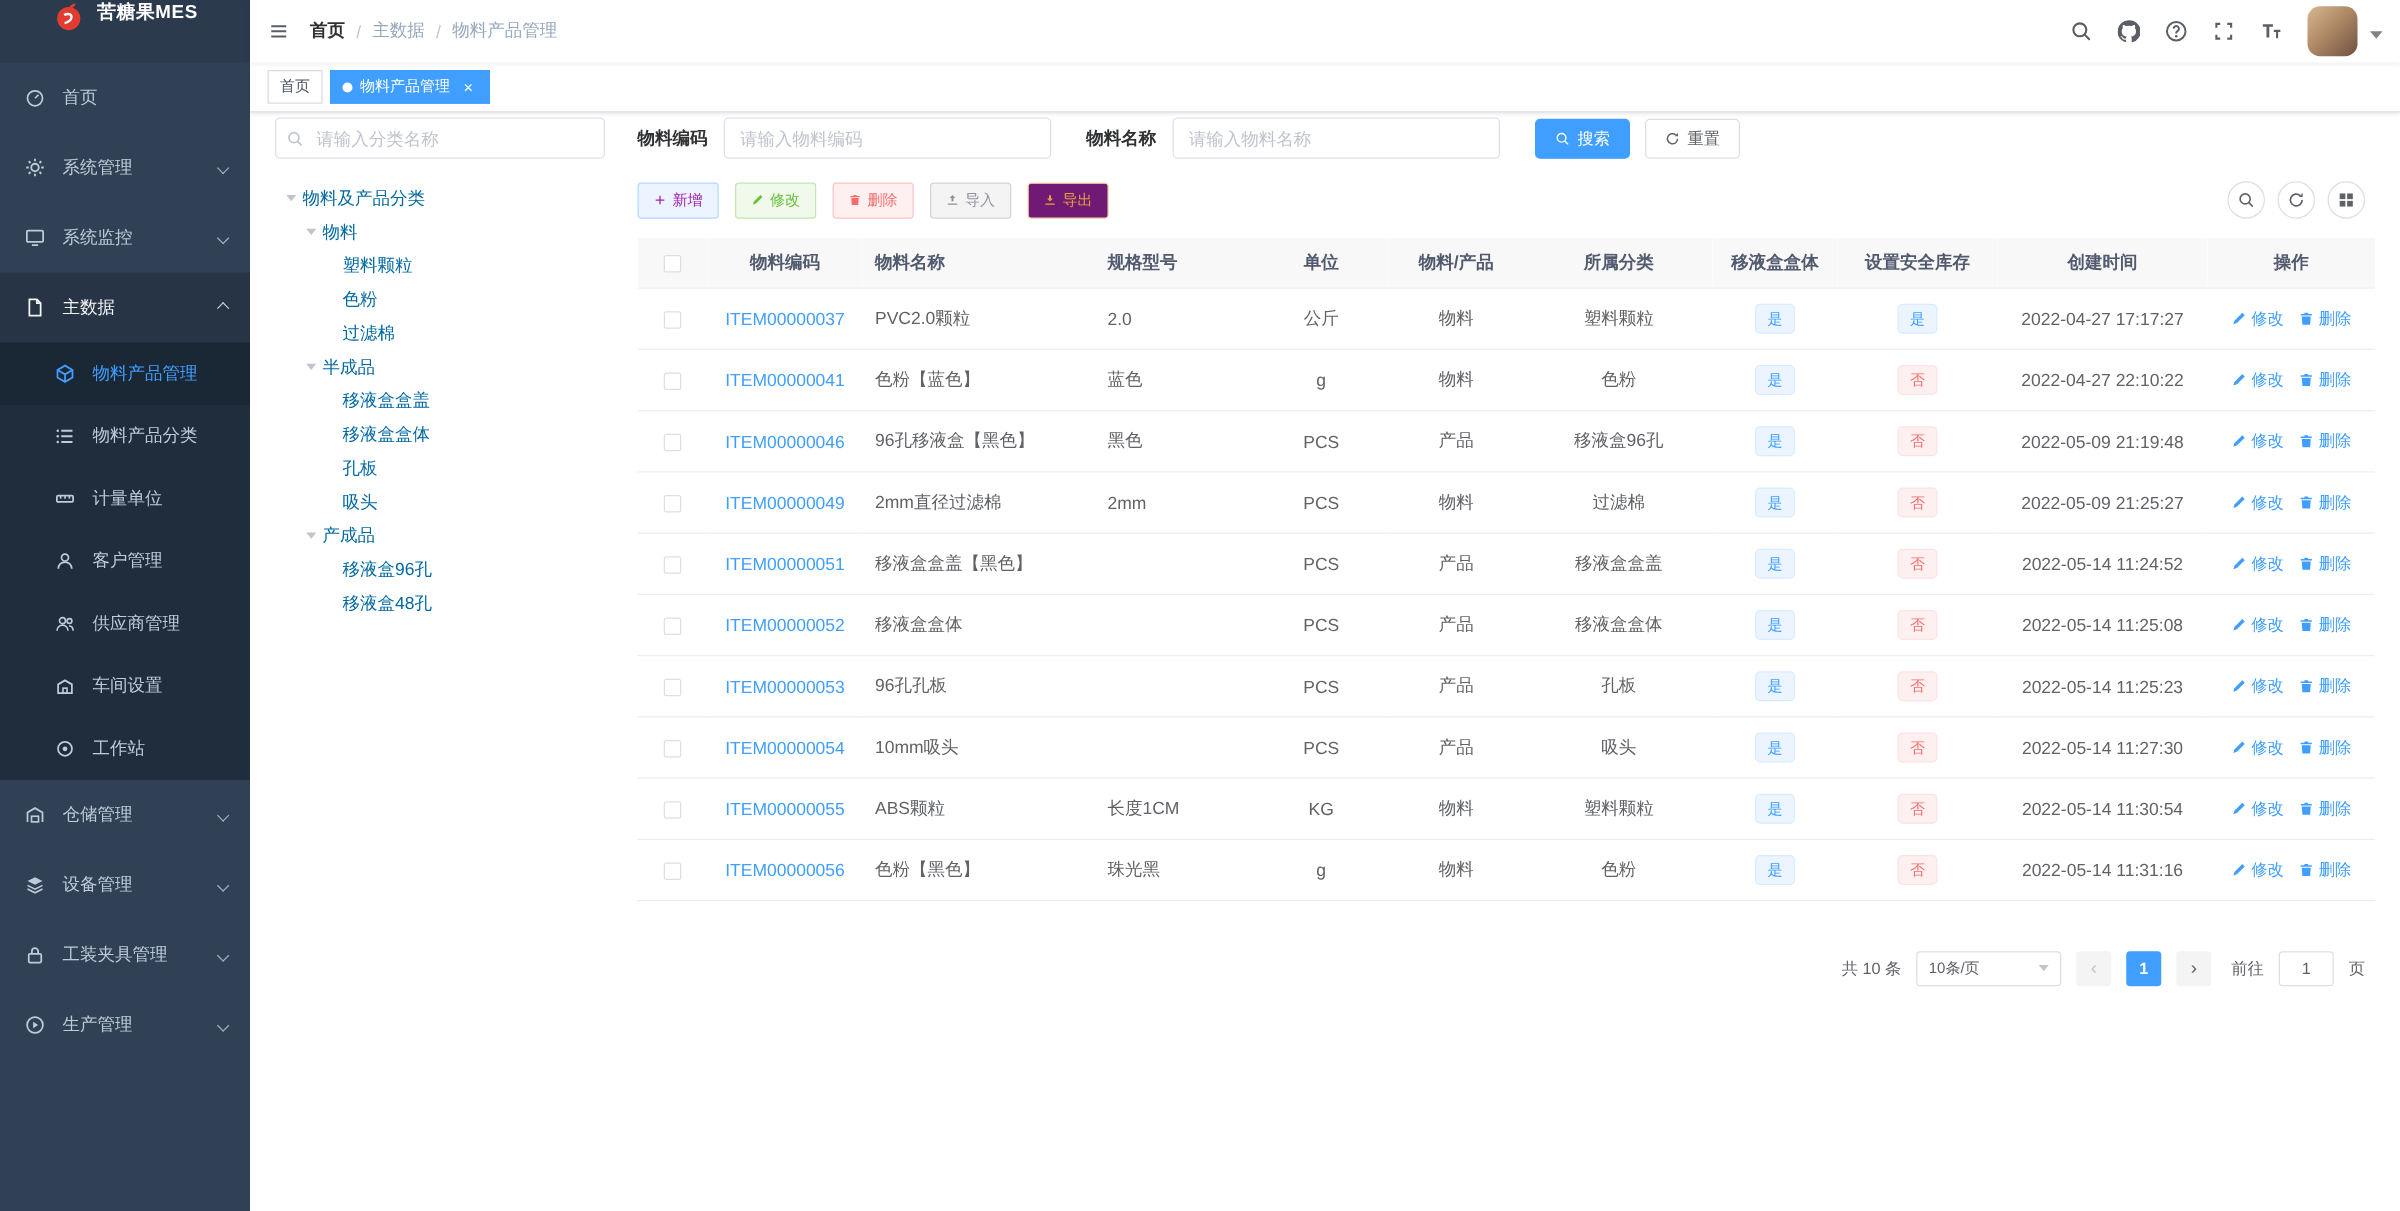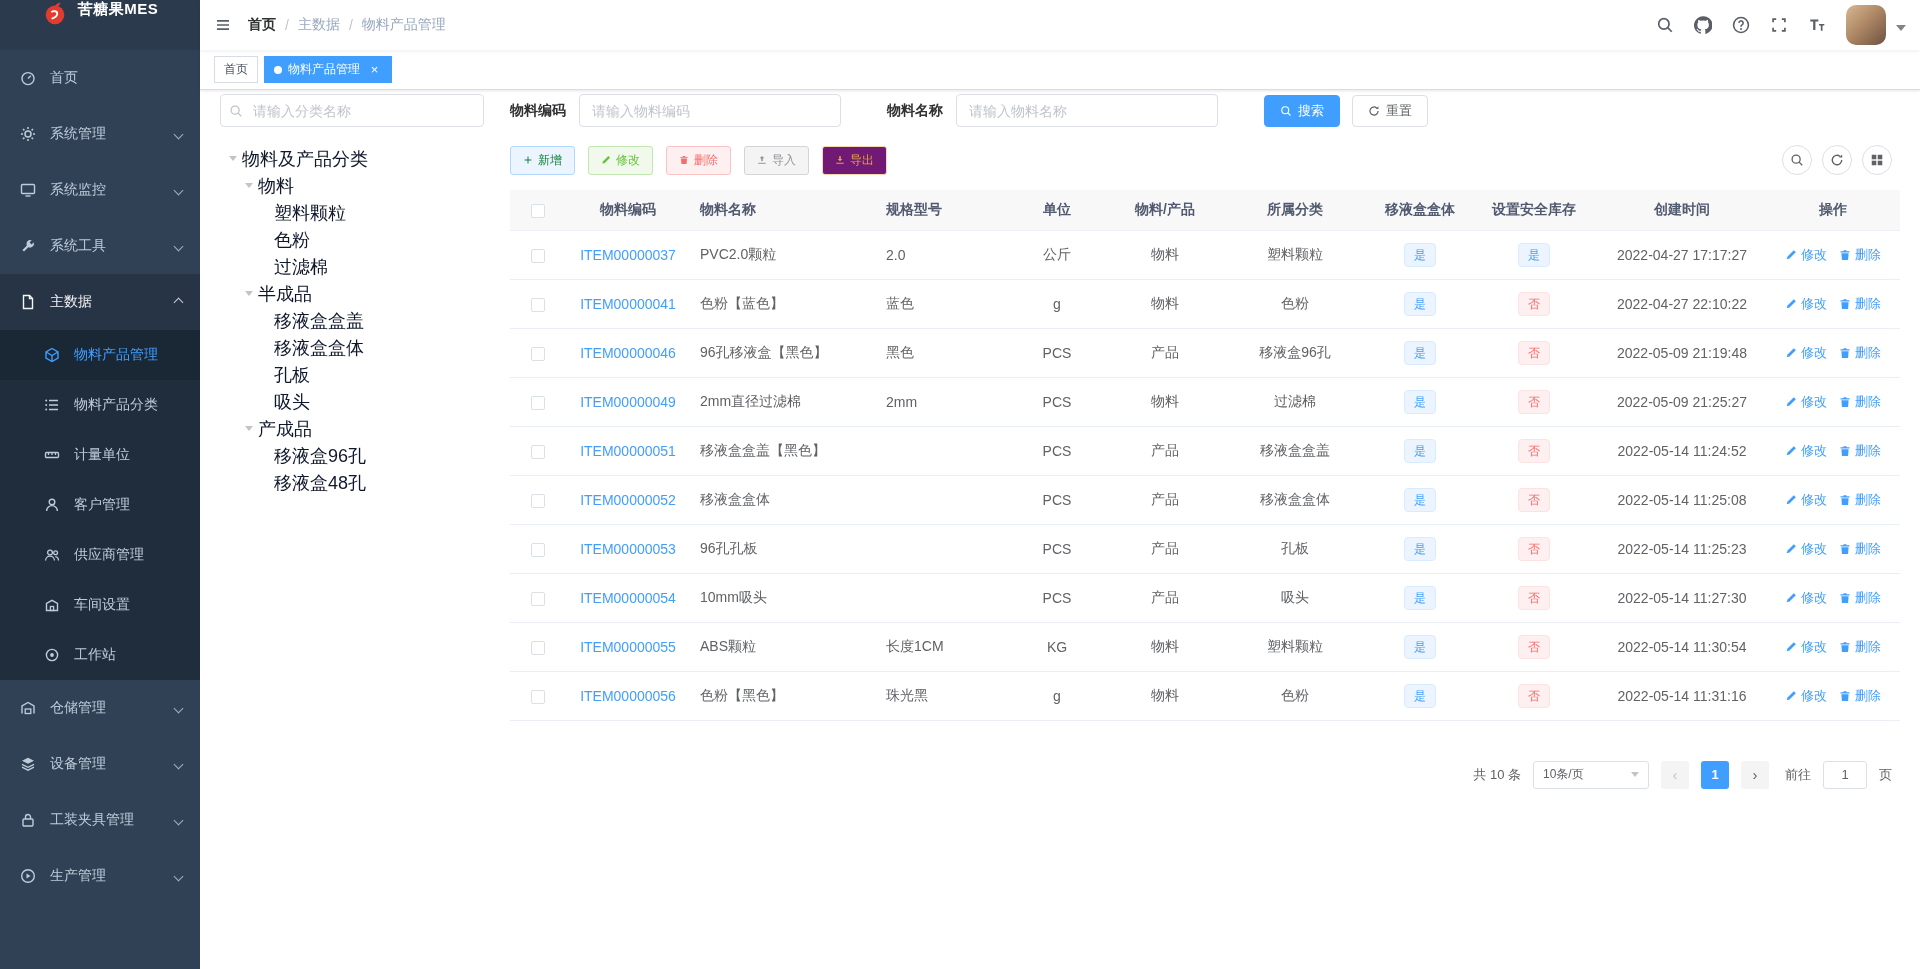--- a/index.html
+++ b/index.html
@@ -49,42 +49,42 @@
   .tag .close::before{content:"\00d7"}
 
   .content{flex:1;display:flex;gap:26px;padding:4px 28px 0 20px;overflow:hidden;background:#fff}
 
   
   .tree-panel{width:264px;flex-shrink:0}
   .tsearch{position:relative;margin-bottom:18px}
   .tsearch input{width:100%;height:33px;border:1px solid #dcdfe6;border-radius:4px;padding:0 10px 0 32px;font-size:14px;color:#606266;outline:none;background:#fff}
   .tsearch input::placeholder{color:#c0c4cc}
   .ts-ic{position:absolute;left:9px;top:50%;transform:translateY(-50%);color:#c0c4cc}
-  .tree{font-size:18px;color:#0f172a}
+  .tree{font-size:14px;color:#0369a1}
   .tnode{height:27px;display:flex;align-items:center;cursor:pointer;white-space:nowrap}
   .tcaret{width:18px;display:flex;align-items:center;justify-content:center;flex-shrink:0}
   .tcaret.exp::before{content:"";width:0;height:0;border:4px solid transparent;border-top:5px solid #c0c4cc;margin-top:4px}
   .lvl0{padding-left:4px}
   .lvl1{padding-left:20px}
   .lvl2{padding-left:36px}
 
   
   .table-panel{flex:1;min-width:0;display:flex;flex-direction:column}
   .filter-row{display:flex;align-items:center;margin-bottom:18px}
   .flabel{font-size:14px;font-weight:700;color:#303133;margin-right:13px;white-space:nowrap}
-  .inp{width:262px;height:33px;border:1px solid #dcdfe6;border-radius:4px;padding:0 12px;font-size:14px;color:#606266;outline:none;margin-right:46px}
+  .inp{width:262px;height:33px;border:1px solid #dcdfe6;border-radius:4px;padding:0 12px;font-size:14px;color:#606266;outline:none;margin-right:28px}
   .inp::placeholder{color:#c0c4cc}
   .btn{display:inline-flex;align-items:center;gap:6px;height:32px;padding:0 15px;border-radius:4px;font-size:13px;cursor:pointer;border:1px solid transparent;white-space:nowrap}
   .btn-search{background:#409eff;border-color:#409eff;color:#fff;margin-right:12px}
   .btn-reset{background:#fff;border-color:#dcdfe6;color:#606266}
 
   .toolbar{display:flex;align-items:center;margin-bottom:15px}
   .tb-left{display:flex;align-items:center;gap:13px}
   .tbtn{height:29px;padding:0 12px;display:inline-flex;align-items:center;gap:5px;font-size:12px;border-radius:3px;border:1px solid;cursor:pointer;white-space:nowrap}
-  .tbtn.primary{color:#15803d;background:#ecf5ff;border-color:#b3d8ff}
+  .tbtn.primary{color:#a21caf;background:#ecf5ff;border-color:#b3d8ff}
   .tbtn.success{color:#67c23a;background:#f0f9eb;border-color:#c2e7b0}
   .tbtn.danger{color:#f56c6c;background:#fef0f0;border-color:#fbc4c4}
   .tbtn.info{color:#909399;background:#f4f4f5;border-color:#d3d4d6}
   .tbtn.warning{color:#e6a23c;background:#701a75;border-color:#f5dab1}
   .tb-right{margin-left:auto;display:flex;align-items:center;gap:10px}
   .cbtn{width:30px;height:30px;border-radius:50%;border:1px solid #dcdfe6;background:#fff;display:flex;align-items:center;justify-content:center;color:#606266;cursor:pointer}
 
   .grid-table{width:100%;border-collapse:collapse;table-layout:fixed;font-size:14px;color:#606266}
   .grid-table thead th{background:#f8f8f9;color:#515a6e;font-weight:700;height:40px;padding:0 10px;border-bottom:1px solid #ebeef5;font-size:14px;white-space:nowrap;overflow:hidden}
   .grid-table tbody td{height:49px;padding:0 10px;border-bottom:1px solid #ebeef5;white-space:nowrap;overflow:hidden}
@@ -257,29 +257,20 @@
       <span>系统管理</span>
       <span class="mi-arrow">
           <span class="chev"></span>
         </span>
     </div>
     <div class="mi">
       <svg class="mico">
           <use href="#i-monitor"></use>
         </svg>
       <span>系统监控</span>
-      <span class="mi-arrow">
-          <span class="chev"></span>
-        </span>
-    </div>
-    <div class="mi">
-      <svg class="mico">
-          <use href="#i-tool"></use>
-        </svg>
-      <span>系统工具</span>
       <span class="mi-arrow">
           <span class="chev"></span>
         </span>
     </div>
     <div class="mi open">
       <svg class="mico">
           <use href="#i-doc"></use>
         </svg>
       <span>主数据</span>
       <span class="mi-arrow">

